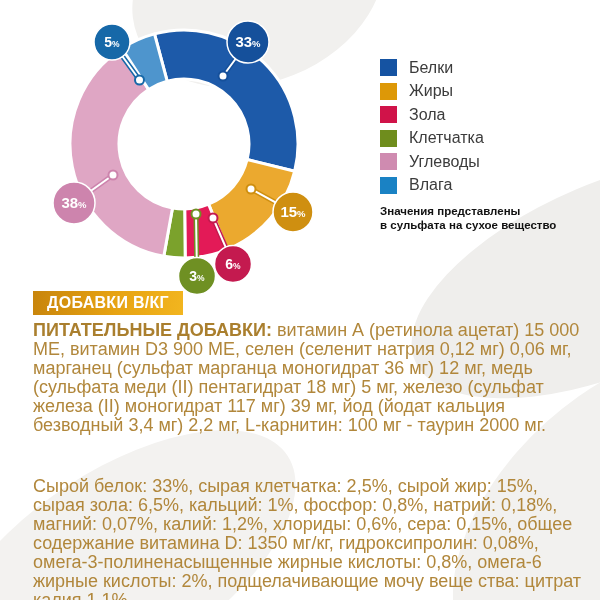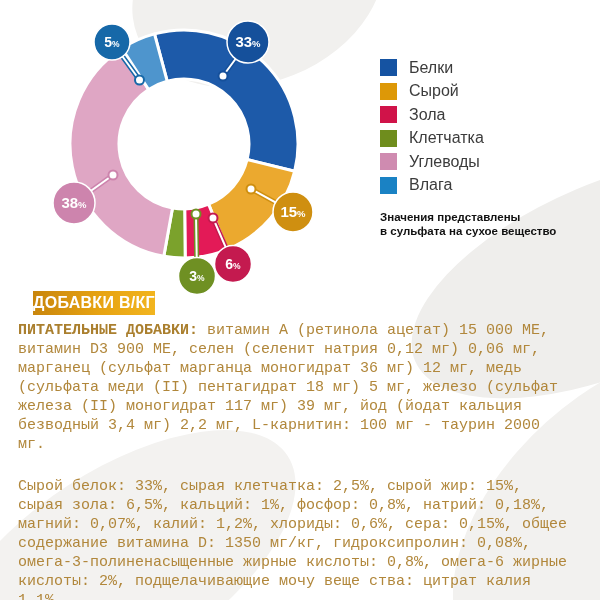--- a/index.html
+++ b/index.html
@@ -9,29 +9,29 @@
   .bg-shape{position:absolute;background:#f1f0ee;border-radius:50%;z-index:0;}
   .bg1{left:128px;top:-108px;width:260px;height:190px;transform:rotate(-22deg);}
   .bg2{left:398px;top:182px;width:430px;height:190px;transform:rotate(-23deg);background:#efeeec;}
   .bg3{left:-80px;top:470px;width:400px;height:190px;transform:rotate(-33deg);background:#f3f2f0;}
   .bg4{left:420px;top:390px;width:420px;height:250px;transform:rotate(-42deg);background:#f2f1ef;}
   svg.donut{position:absolute;left:0;top:0;z-index:1;}
   .legend{position:absolute;left:380px;top:56px;width:215px;z-index:2;}
   .legend-item{display:flex;align-items:center;height:23.5px;text-align:right;}
   .swatch{width:17px;height:17px;display:inline-block;flex:0 0 17px;}
   .legend-label{margin-left:12px;font-size:16px;color:#3c3c3c;}
-  .legend-note{margin-top:13px;font-size:11.5px;line-height:14px;font-weight:bold;color:#111;}
+  .legend-note{margin-top:7px;font-size:11.5px;line-height:14px;font-weight:bold;color:#111;}
   .bar{position:absolute;left:33px;z-index:2;display:inline-block;
        background:linear-gradient(97deg,#c8850c 0%,#e7a312 55%,#f2b51f 100%);
        color:#fff;font-weight:bold;font-size:16px;line-height:24px;height:24px;
-       padding:0 0;letter-spacing:.3px;}
+       padding:0 14px;letter-spacing:.3px;}
   .bar1{top:291px;}
   .bar2{top:447px;}
-  .txt{position:absolute;left:18px;width:554px;z-index:2;
-       font-size:15px;line-height:19px;color:#b1873b;font-family:Liberation Mono, monospace;}
+  .txt{position:absolute;left:33px;width:554px;z-index:2;
+       font-size:18px;line-height:19px;color:#b1873b;}
   .txt1{top:321px;}
   .txt2{top:477px;}
   .txt b{color:#aa7f2e;}
   .energy-value{margin-left:9px;font-weight:normal;color:#b1873b;}
 </style>
 </head>
 <body>
 
 <div class="page">
 
@@ -80,21 +80,21 @@
     </svg>
 
   <div class="legend">
     <div id="legend-items">
         <div class="legend-item">
           <span class="swatch" style="background: rgb(21, 83, 162);"></span>
           <span class="legend-label">Белки</span>
         </div>
         <div class="legend-item">
           <span class="swatch" style="background: rgb(221, 152, 7);"></span>
-          <span class="legend-label">Сырой</span>
+          <span class="legend-label">Жиры</span>
         </div>
         <div class="legend-item">
           <span class="swatch" style="background: rgb(208, 19, 73);"></span>
           <span class="legend-label">Зола</span>
         </div>
         <div class="legend-item">
           <span class="swatch" style="background: rgb(111, 141, 29);"></span>
           <span class="legend-label">Клетчатка</span>
         </div>
         <div class="legend-item">

